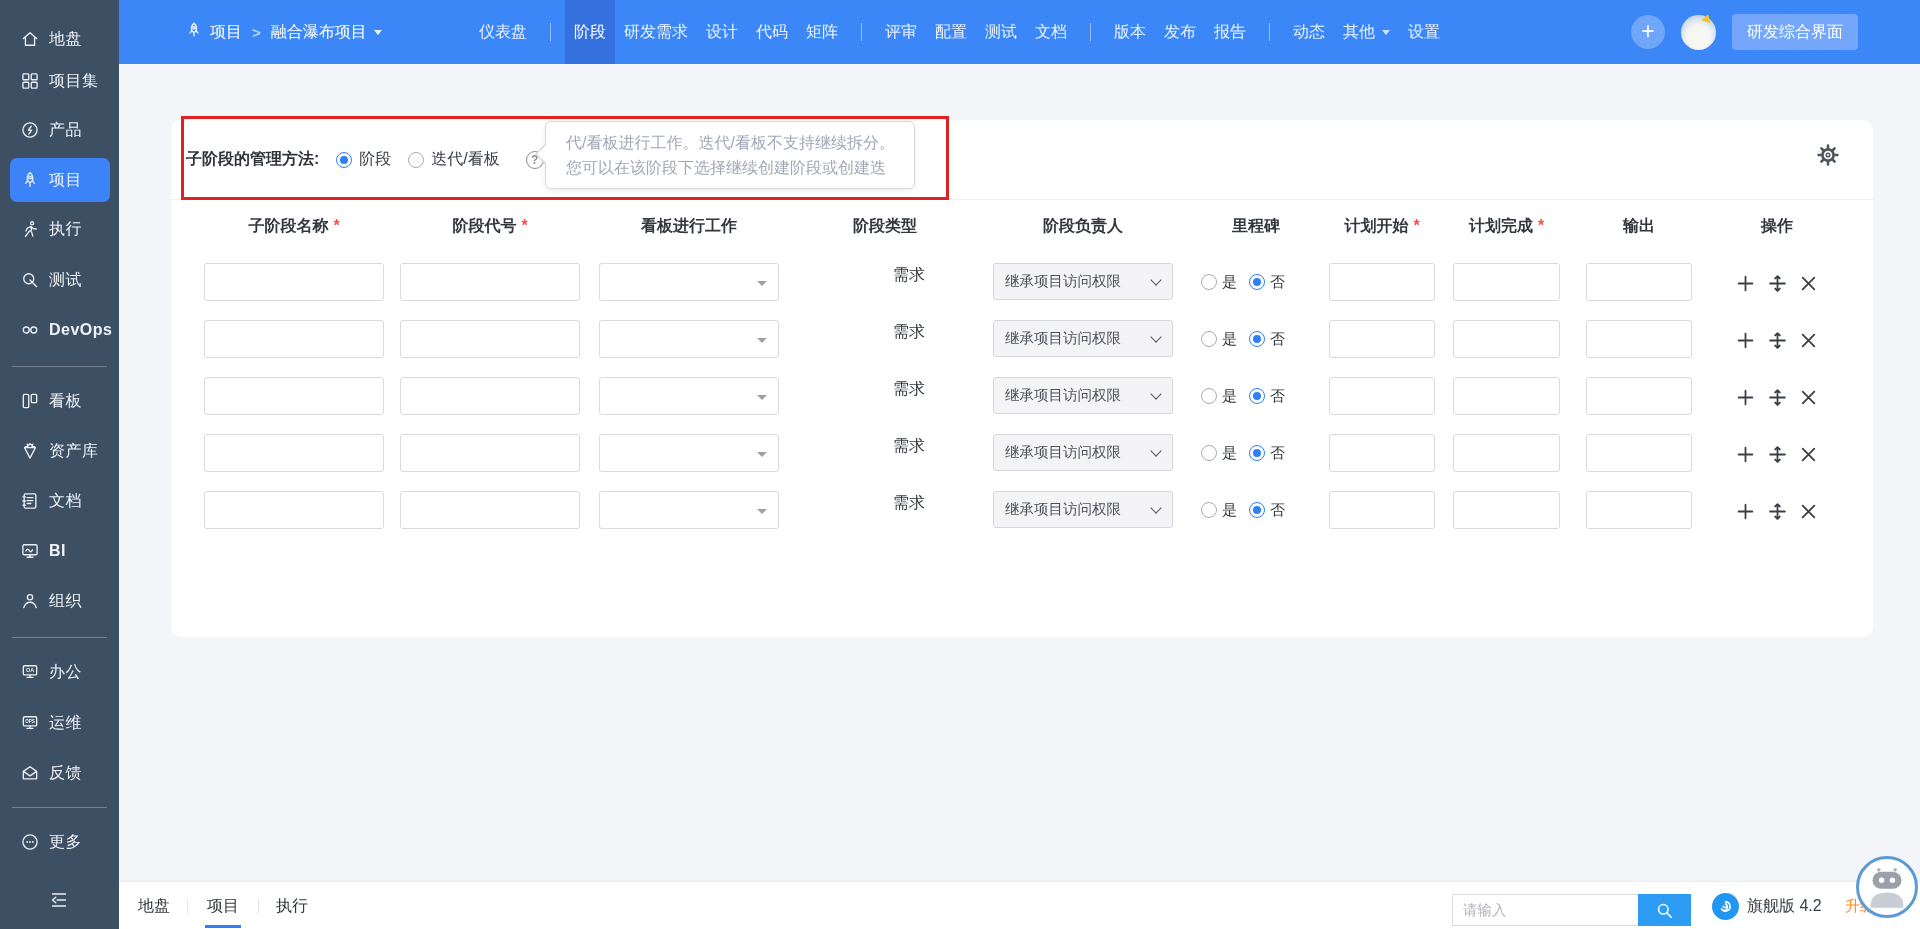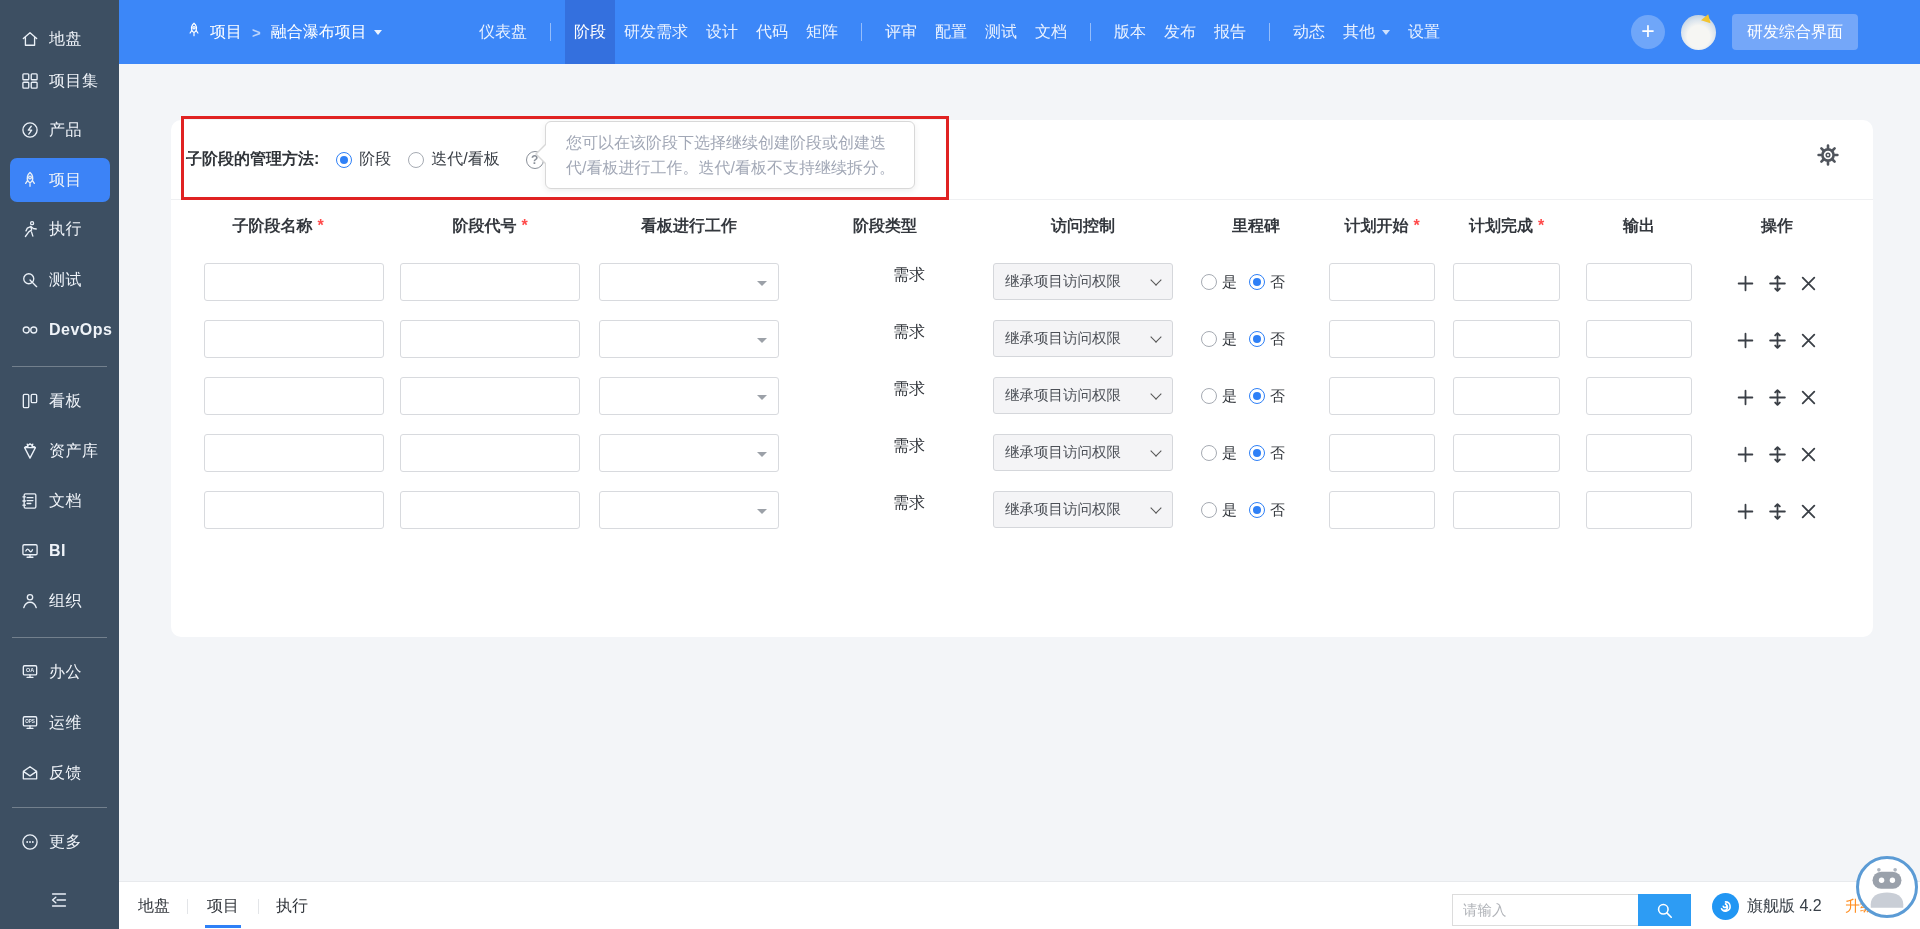--- a/index.html
+++ b/index.html
@@ -346,25 +346,25 @@
       <span class="gear">
         <svg width="24" height="24" viewBox="0 0 24 24">
             <circle cx="12" cy="12" r="5.6" stroke-width="2.6"></circle>
             <circle cx="12" cy="12" r="1.8" stroke-width="1.5"></circle>
             <path stroke-width="2.6" d="M12 2.6v3M12 18.4v3M2.6 12h3M18.4 12h3M5.4 5.4l2.1 2.1M16.5 16.5l2.1 2.1M5.4 18.6l2.1-2.1M16.5 7.5l2.1-2.1"></path>
           </svg>
       </span>
     </div>
 
     <div class="thead">
-      <span class="th req" style="left:17px;width:180px">子阶段名称</span>
+      <span class="th req" style="left:33px;width:180px">子阶段名称</span>
       <span class="th req" style="left:229px;width:180px">阶段代号</span>
       <span class="th" style="left:428px;width:180px">看板进行工作</span>
       <span class="th" style="left:674px;width:80px">阶段类型</span>
-      <span class="th" style="left:822px;width:180px">访问控制</span>
+      <span class="th" style="left:822px;width:180px">阶段负责人</span>
       <span class="th" style="left:1030px;width:110px">里程碑</span>
       <span class="th req" style="left:1158px;width:106px">计划开始</span>
       <span class="th req" style="left:1282px;width:107px">计划完成</span>
       <span class="th" style="left:1415px;width:106px">输出</span>
       <span class="th" style="left:1565px;width:82px">操作</span>
     </div>
 
     <div class="tbody">
 
       <div class="trow">
@@ -555,22 +555,22 @@
               </svg>
             </span>
         </div>
       </div>
     </div>
 
   </div>
 
   <div class="red-box"></div>
   <div class="tooltip">
+    <div>代/看板进行工作。迭代/看板不支持继续拆分。</div>
     <div>您可以在该阶段下选择继续创建阶段或创建迭</div>
-    <div>代/看板进行工作。迭代/看板不支持继续拆分。</div>
   </div>
 </main>
 
 <footer class="bottombar">
   <div class="btabs">
     <span class="btab">
         <span>地盘</span>
       </span>
     <span class="btab-div"></span>
     <span class="btab active">

